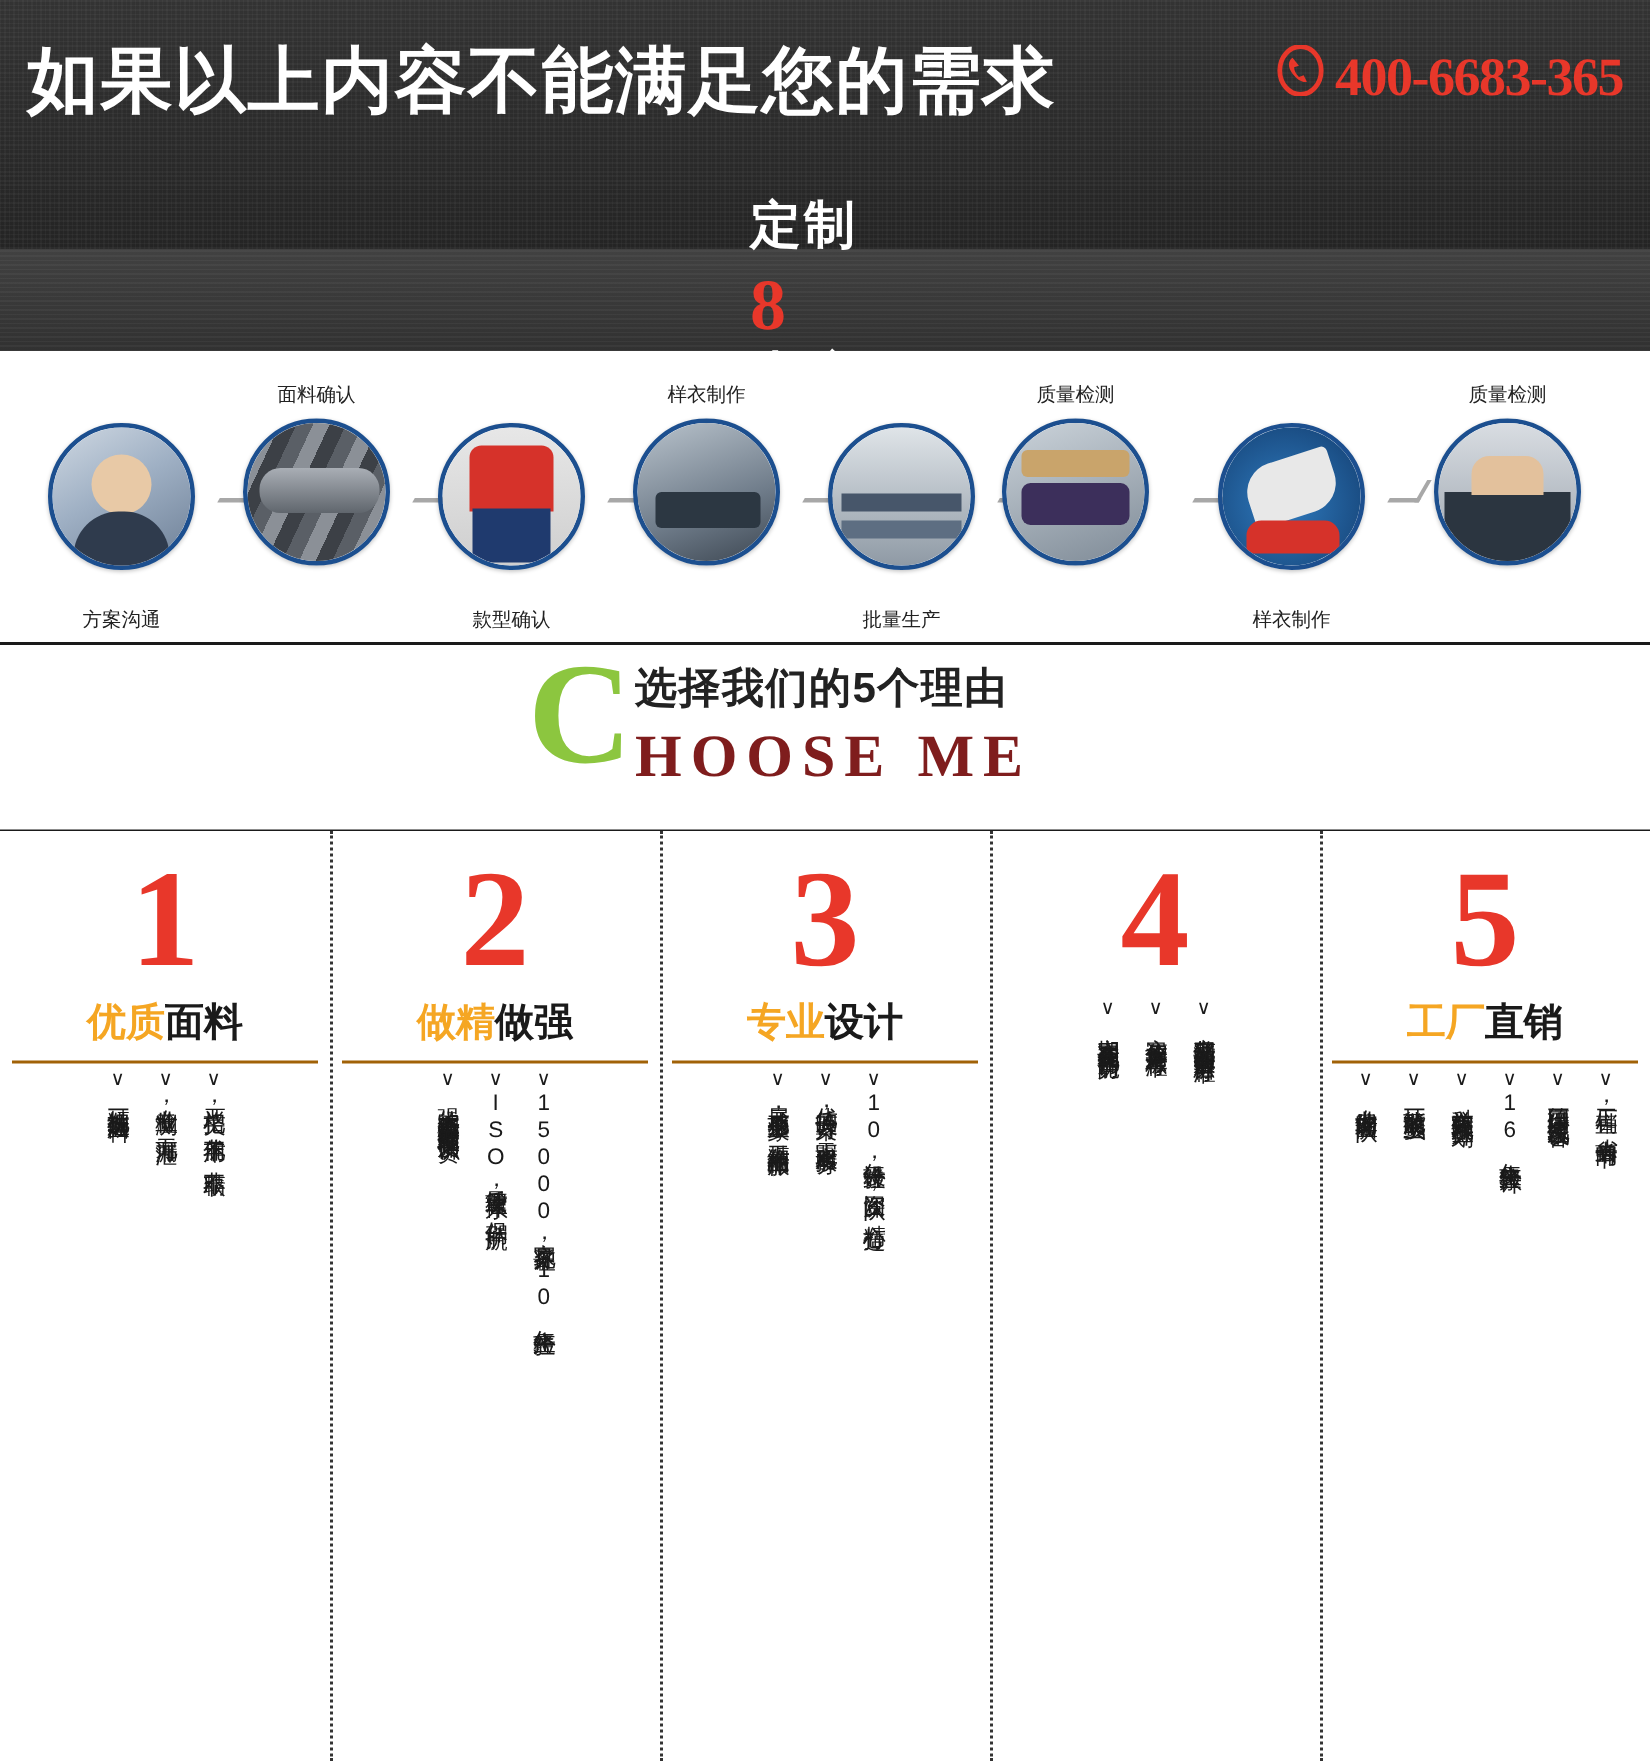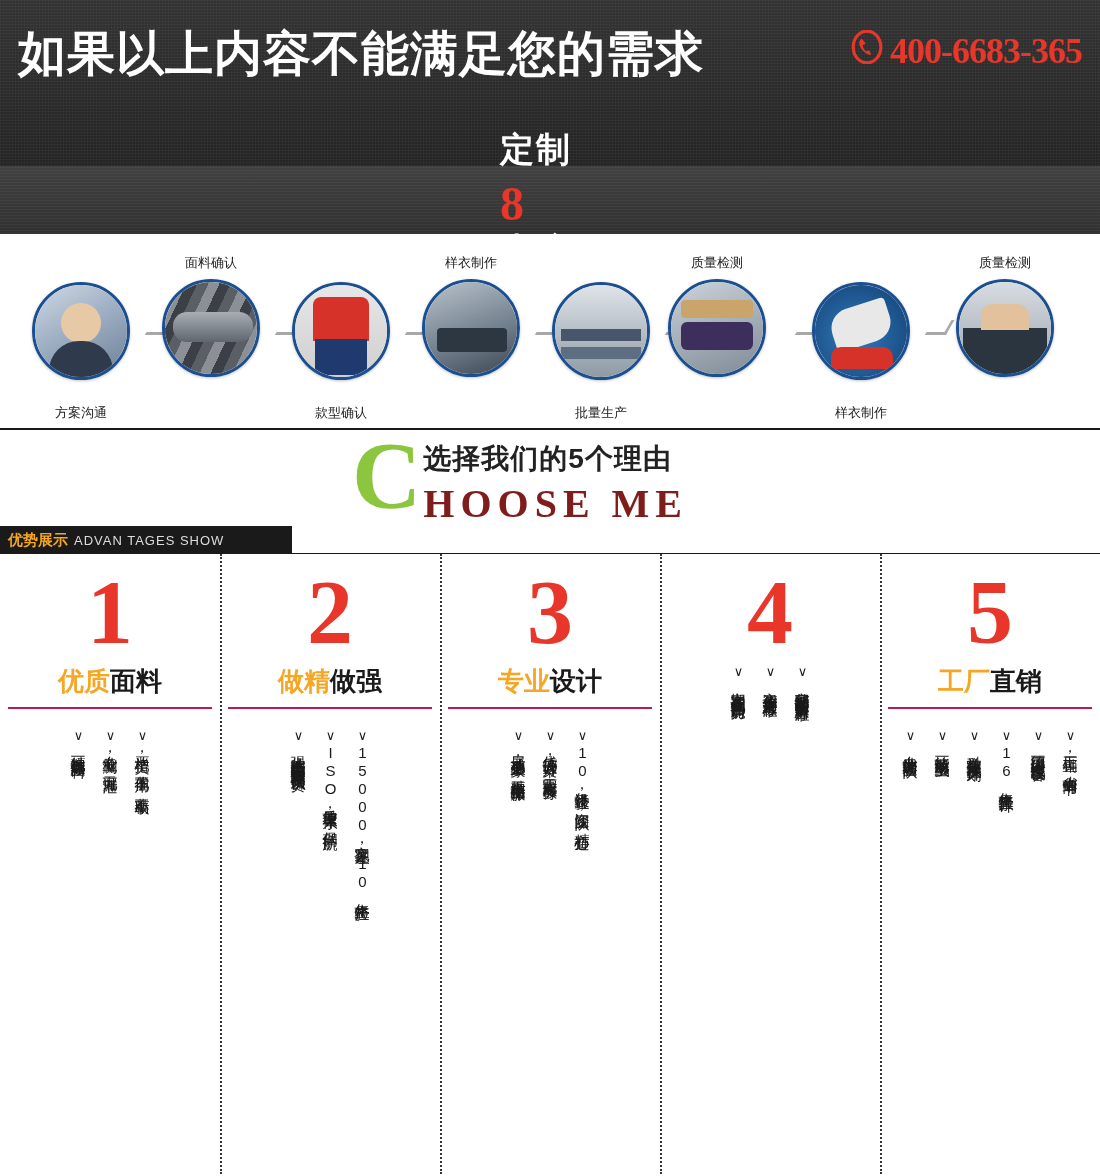--- a/index.html
+++ b/index.html
@@ -296,22 +296,22 @@
     font-weight: bold;
     color: #e8372a;
     margin-top: 6px;
   }
   .reason-head {
     text-align: center;
     font-size: 26px;
     font-weight: bold;
     white-space: nowrap;
     padding-bottom: 8px;
-    border-bottom: 2px solid #be185d;
-    margin: 0 2px 19px 2px;
+    border-bottom: 2px solid #a16207;
+    margin: 0 2px 2px 2px;
   }
   .rh-accent { color: #f5a623; }
   .rh-plain { color: #1a1a1a; }
   .bullets {
     display: flex;
     flex-direction: row-reverse;
     justify-content: center;
     align-items: flex-start;
     gap: 10px;
     height: 440px;
@@ -423,24 +423,20 @@
   <div class="choose-inner">
     <div class="big-c">C</div>
     <div class="choose-text">
       <div class="choose-cn">选择我们的5个理由</div>
       <div class="choose-en">HOOSE  ME</div>
     </div>
   </div>
 </div>
 
 <div class="adv-ribbon">
-  <div class="adv-ribbon-bg">
-    <span class="adv-cn">优势展示</span>
-    <span class="adv-en">ADVAN TAGES SHOW</span>
-  </div>
   <div class="adv-rule"></div>
 </div>
 
 <div class="reasons">
 
   <div class="reason-col">
     <div class="rank-num">1</div>
     <div class="reason-head">
       <span class="rh-accent">优质</span><span class="rh-plain">面料</span>
     </div>

